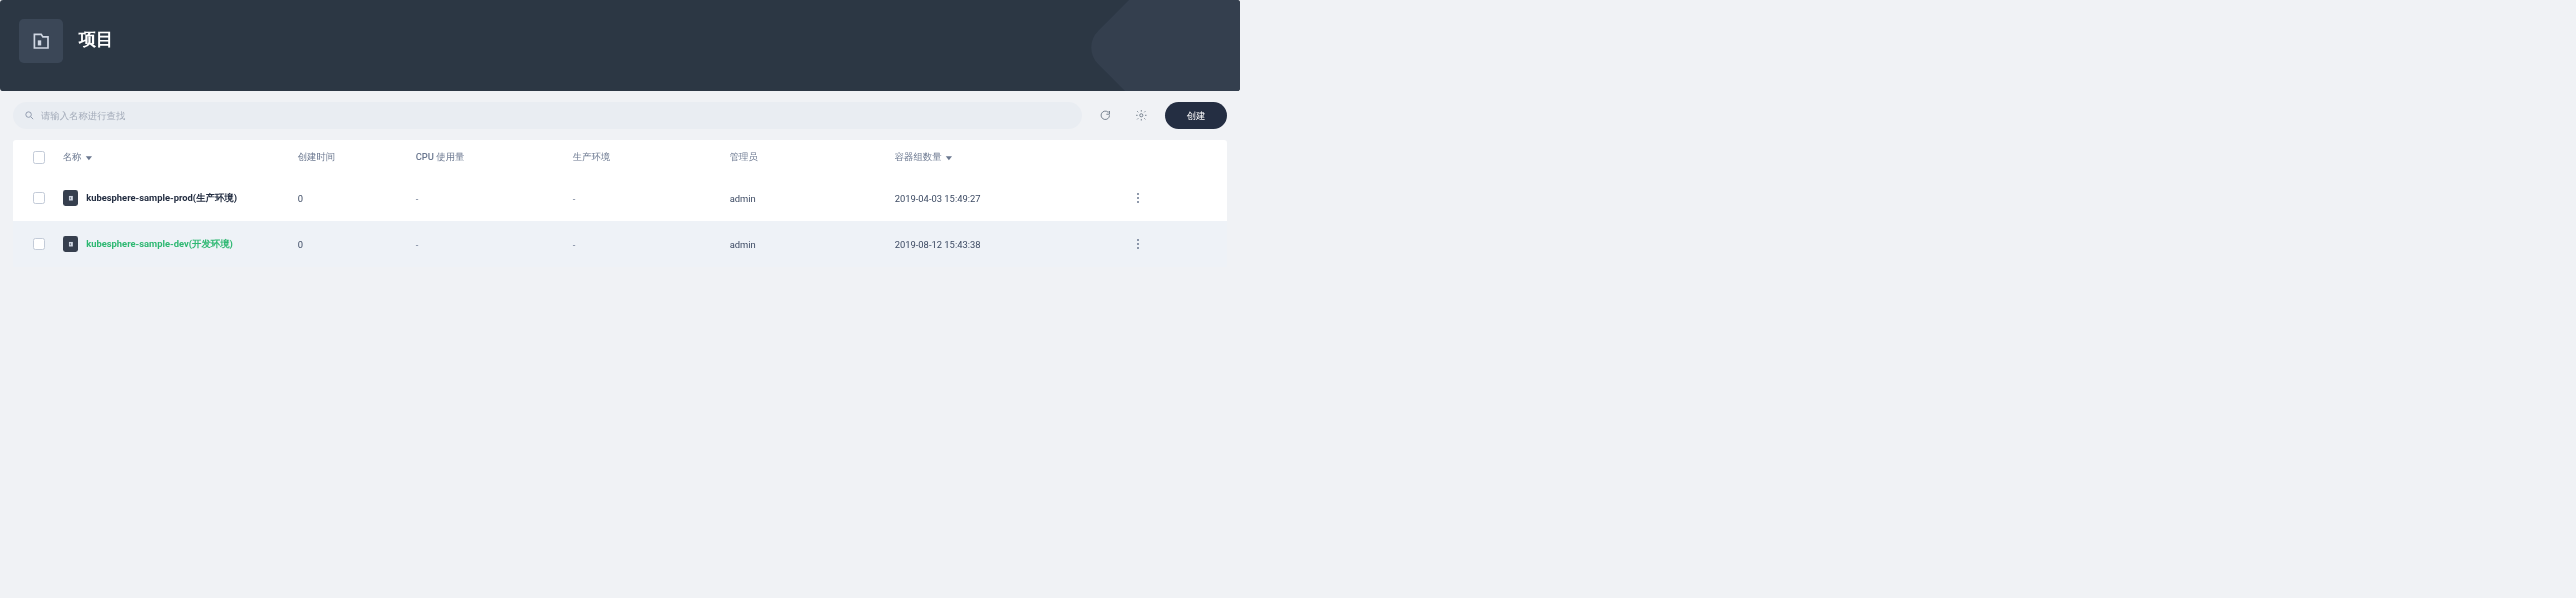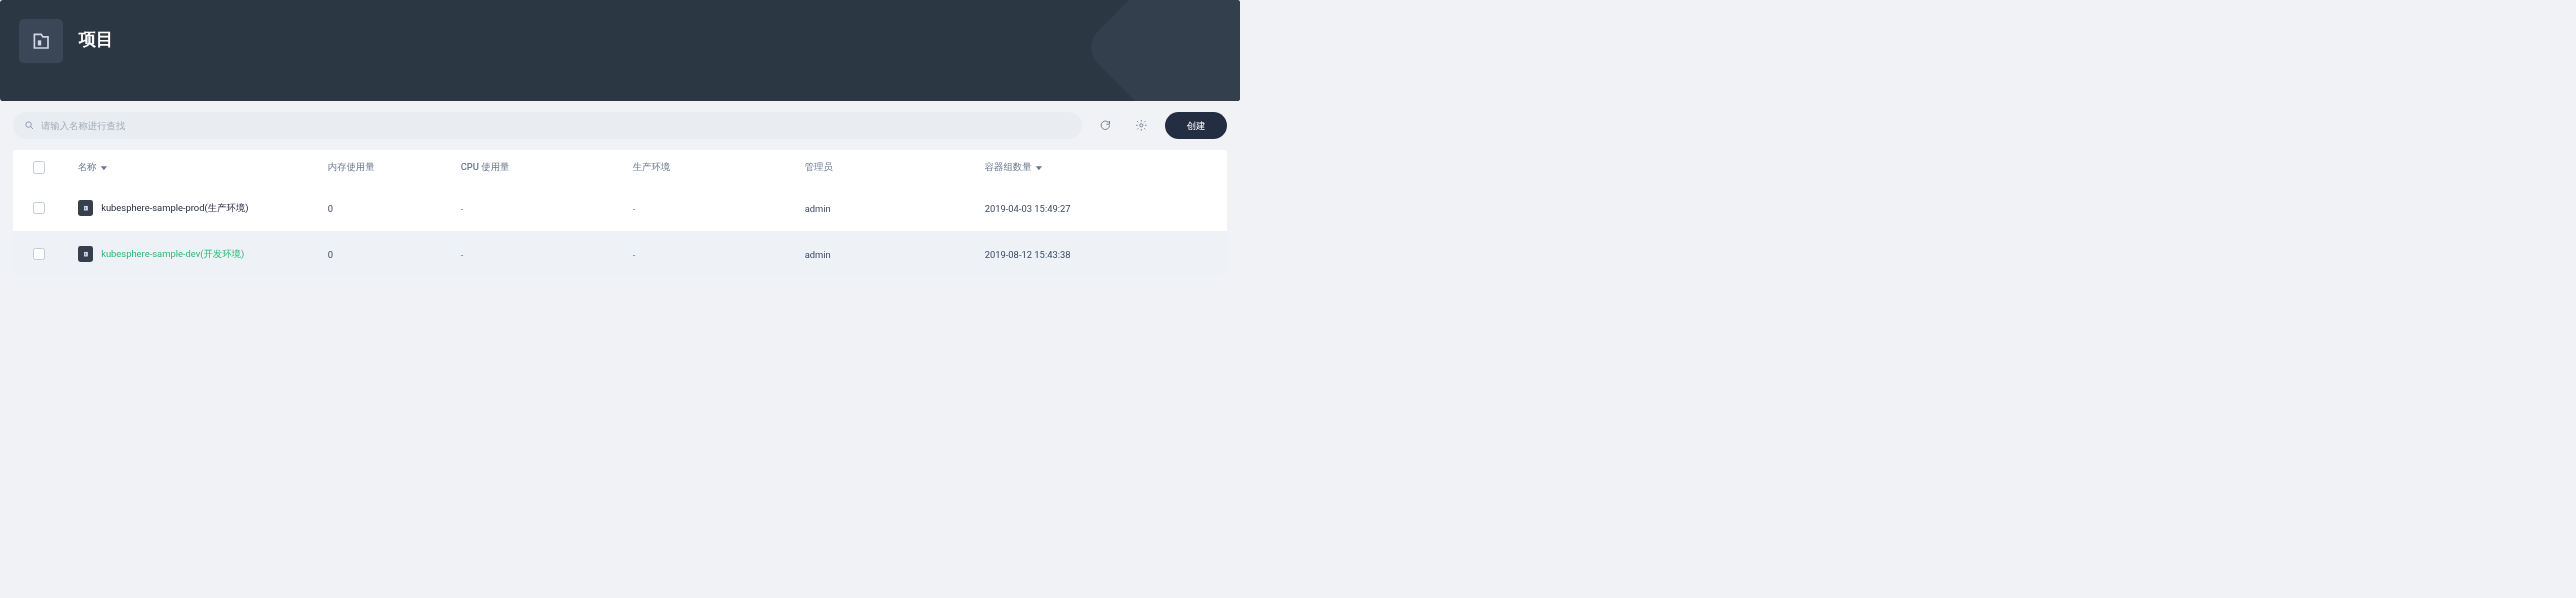--- a/index.html
+++ b/index.html
@@ -1,21 +1,21 @@
 <!DOCTYPE html>
 <html style="font-size:12.6px"><head>
   <meta charset="utf-8">
   <style>
     * { margin: 0; padding: 0; box-sizing: border-box; }
     body { font-family: -apple-system, BlinkMacSystemFont, "Segoe UI", Roboto, "Helvetica Neue", Arial, sans-serif; background: #f0f2f5; color: #36435c; width: 1240px; }
     
     .header-banner {
       background: #2c3744;
       position: relative;
-      padding: 19px 19px 38px 19px;
+      padding: 19px 19px 28px 19px;
       display: flex;
       align-items: center;
       gap: 15.7px;
       overflow: hidden;
       border-radius: 3.1px;
     }
     .header-banner::after {
       content: "";
       position: absolute;
       right: -31px; top: -31px;
@@ -76,38 +76,37 @@
       font-weight: 500;
       cursor: pointer;
     }
     
     .table-wrap { margin: 11px 12.6px 0 12.6px; background: #fff; border-radius: 3.1px; }
     .thead, .trow {
       display: grid;
       grid-template-columns: 47px 235px 118px 157px 157px 165px 220px 47px;
       align-items: center;
       padding: 0 3.1px;
-      gap: 15px;
     }
     .thead { height: 35px; font-size: 9.4px; color: #6b7890; font-weight: 500; }
     .thead .th { display: flex; align-items: center; gap: 3.1px; }
     .thead .th svg { width: 7.8px; height: 7.8px; fill: #6b7890; }
     .trow { height: 46px; font-size: 9.4px; color: #3c4a63; }
     .trow.hovered { background: #eef2f7; }
     .cell-check { display: flex; justify-content: center; }
     .checkbox {
       width: 12.6px; height: 12.6px; border: 1.2px solid #c3cbd8; border-radius: 2.4px; background: #fff; cursor: pointer;
     }
     .name-cell { display: flex; align-items: center; gap: 7.8px; }
     .name-cell .row-icon {
       width: 15.7px; height: 15.7px; background: #363f4e; border-radius: 2.4px;
       display: flex; align-items: center; justify-content: center;
     }
     .name-cell .row-icon svg { width: 7.8px; height: 7.8px; fill: #cfd6e2; }
-    .name-cell .name-link { font-weight: 400; color: #242e42; }
+    .name-cell .name-link { font-weight: 700; color: #242e42; }
     .trow.hovered .name-cell .name-link { color: #2eb872; text-align: right; }
     .dim { color: #6b7890; }
     .actions-cell { display: flex; justify-content: center; }
     .kebab { cursor: pointer; display: flex; flex-direction: column; gap: 1.6px; align-items: center; }
     .kebab span { width: 2.4px; height: 2.4px; background: #6b7890; border-radius: 50%; }
   </style>
 </head>
 <body>
 
 <div class="header-banner">
@@ -149,21 +148,21 @@
     <div class="cell-check">
         <div class="checkbox"></div>
       </div>
     <div class="th">
         <span>名称</span>
         <svg viewBox="0 0 10 10">
           <path d="M1 3l4 5 4-5z"></path>
         </svg>
       </div>
     <div class="th">
-        <span>内存使用量</span>
+        <span>创建时间</span>
       </div>
     <div class="th">
         <span>CPU 使用量</span>
       </div>
     <div class="th">
         <span>生产环境</span>
       </div>
     <div class="th">
         <span>管理员</span>
       </div>

